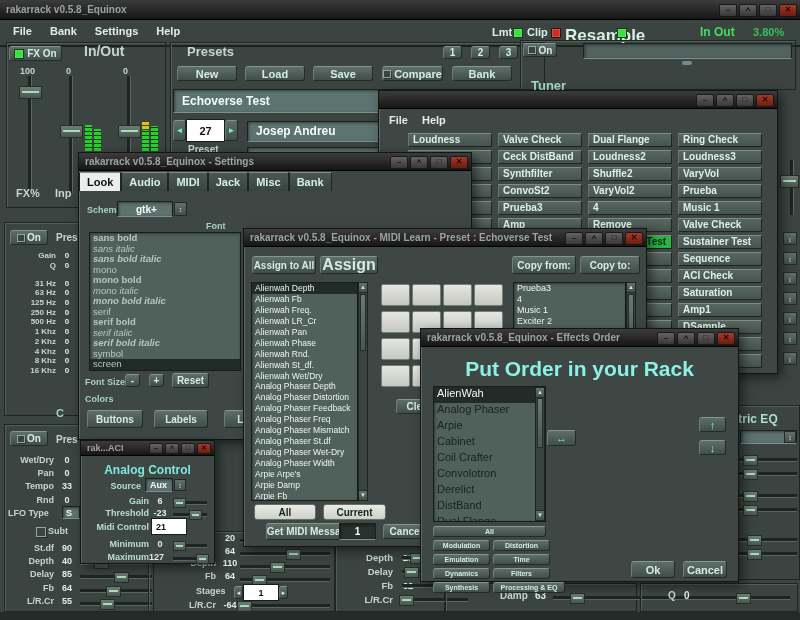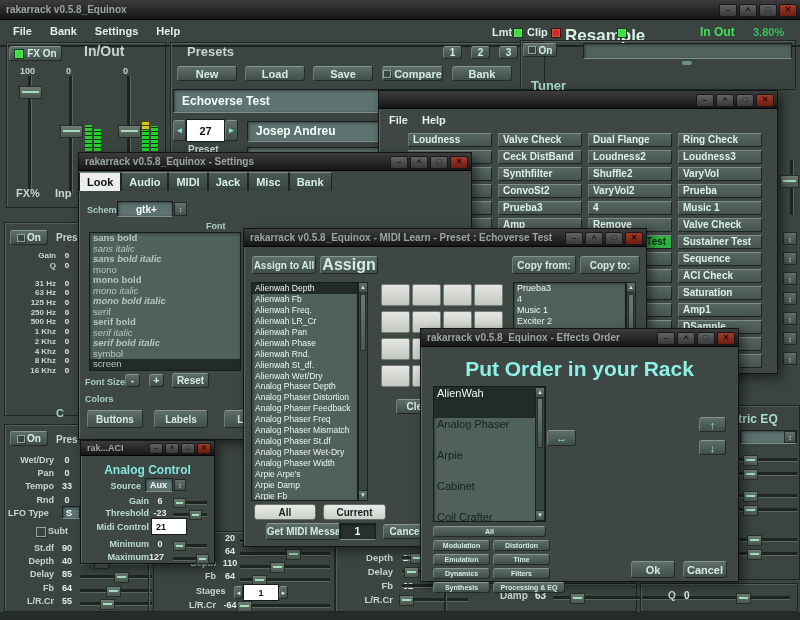--- a/index.html
+++ b/index.html
@@ -66,21 +66,21 @@
   #eqrows .prow{height:9.7px;font-size:8px;}   #eqrows .rl{width:50px;} #eqrows .rv{width:22px;}
   #eqrows .prow:nth-child(3){margin-top:8px;}
   #chrows .prow,#chrows2 .prow{height:13.4px;font-size:9px;} #chrows .rl,#chrows2 .rl{width:48px;}
   #chrows .rv,#chrows2 .rv{width:26px;}
   #parows .prow{height:12.6px;font-size:9px;} #parows .rl{width:66px;} #parows .rv{width:28px;}
   #pbrows .prow{height:14px;font-size:9.5px;} #pbrows .rl{width:56px;} #pbrows .rv{width:30px;}
   
   #fontlist .li{height:10.5px;line-height:10.5px;font-size:9.5px;color:#b7c5bf;}
   #paramlist .li{height:10.95px;line-height:10.95px;font-size:8.5px;color:#edf5f1;}
   #banklist2 .li{height:11px;line-height:11px;font-size:9px;color:#edf5f1;}
-  #availlist .li,#racklist .li{height:31px;line-height:13.5px;font-size:11px;color:#17211e;}
+  #availlist .li,#racklist .li{height:16px;line-height:13.5px;font-size:11px;color:#17211e;}
   #availlist .selected,#racklist .selected{color:#f2f8f5;}
   
   .bankgrid{position:absolute;display:grid;grid-template-columns:repeat(4,84px);grid-auto-rows:14px;
             column-gap:6px;row-gap:3px;}
   .bankgrid .bcell{box-sizing:border-box;background:linear-gradient(#57675f,#46544e);
        border:1px solid #1d2422;border-top-color:#7e8d86;border-left-color:#68766f;
        font-size:10px;font-weight:bold;color:#ddf0e8;line-height:12px;padding-left:4px;
        overflow:hidden;white-space:nowrap;}
   .bankgrid .selected-green{background:#2db344;color:#083410;}
   .tab{padding:3px 7px;font-size:11px;font-weight:bold;color:#d7efe7;

